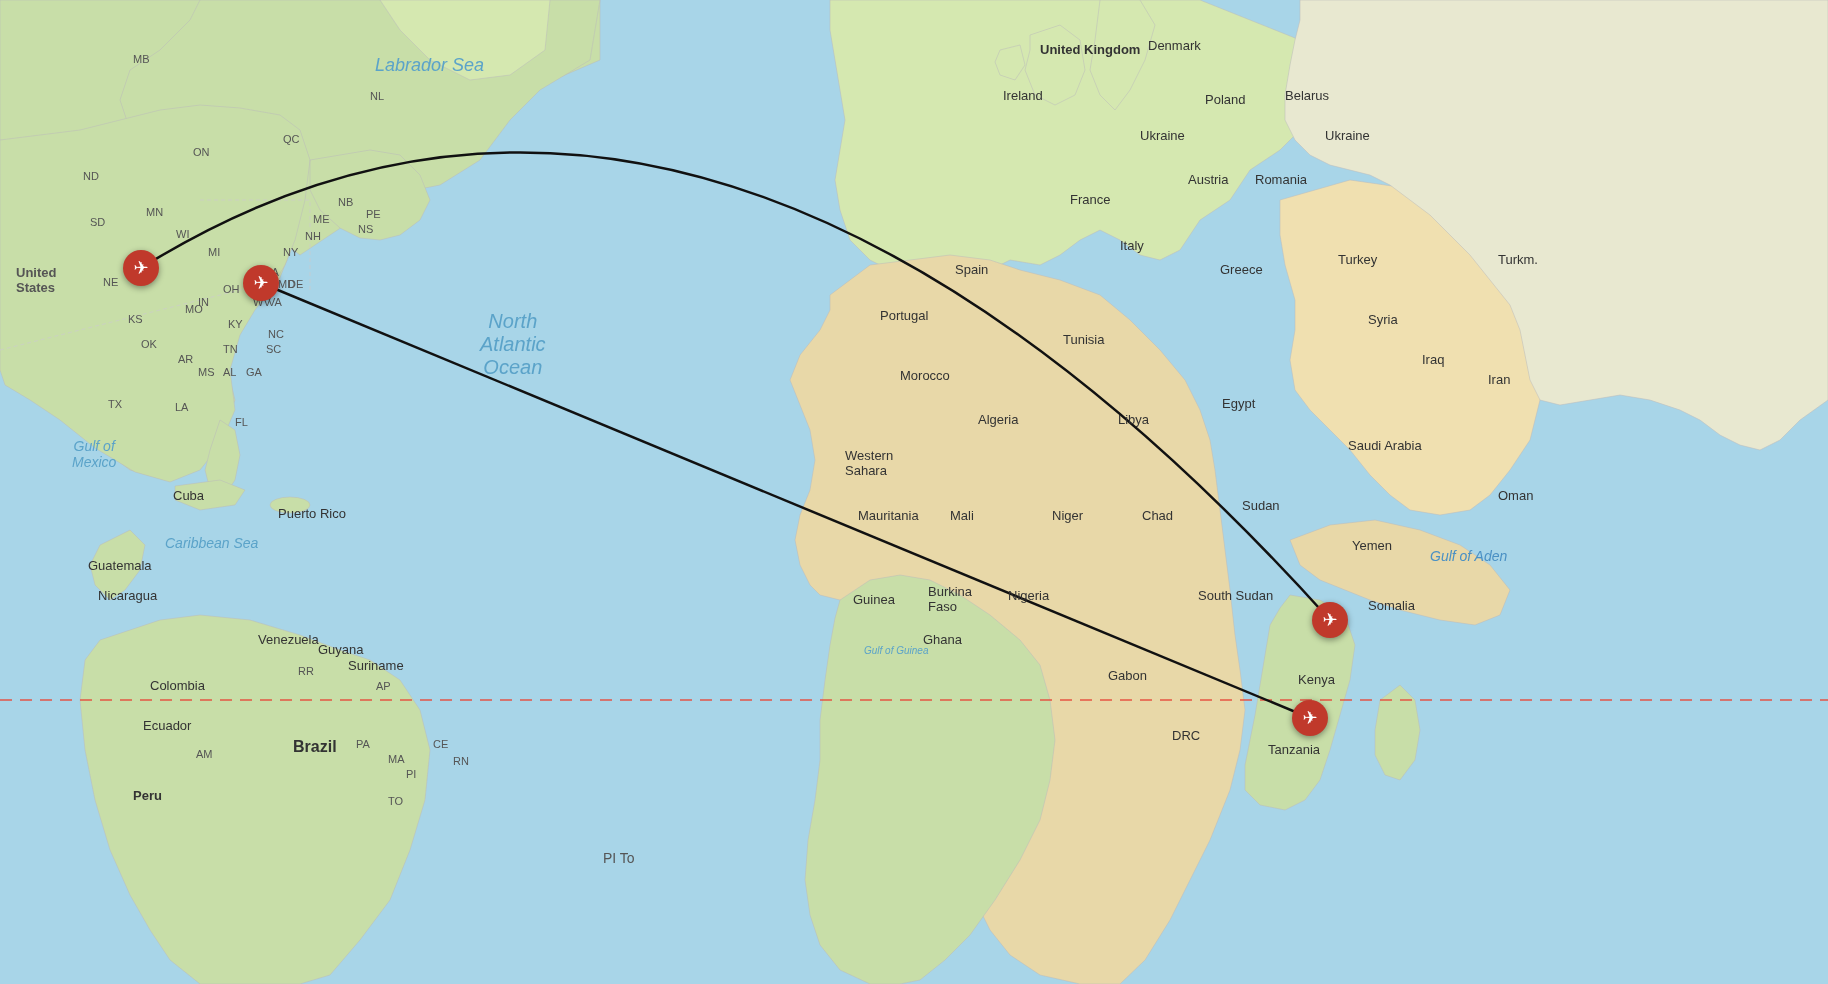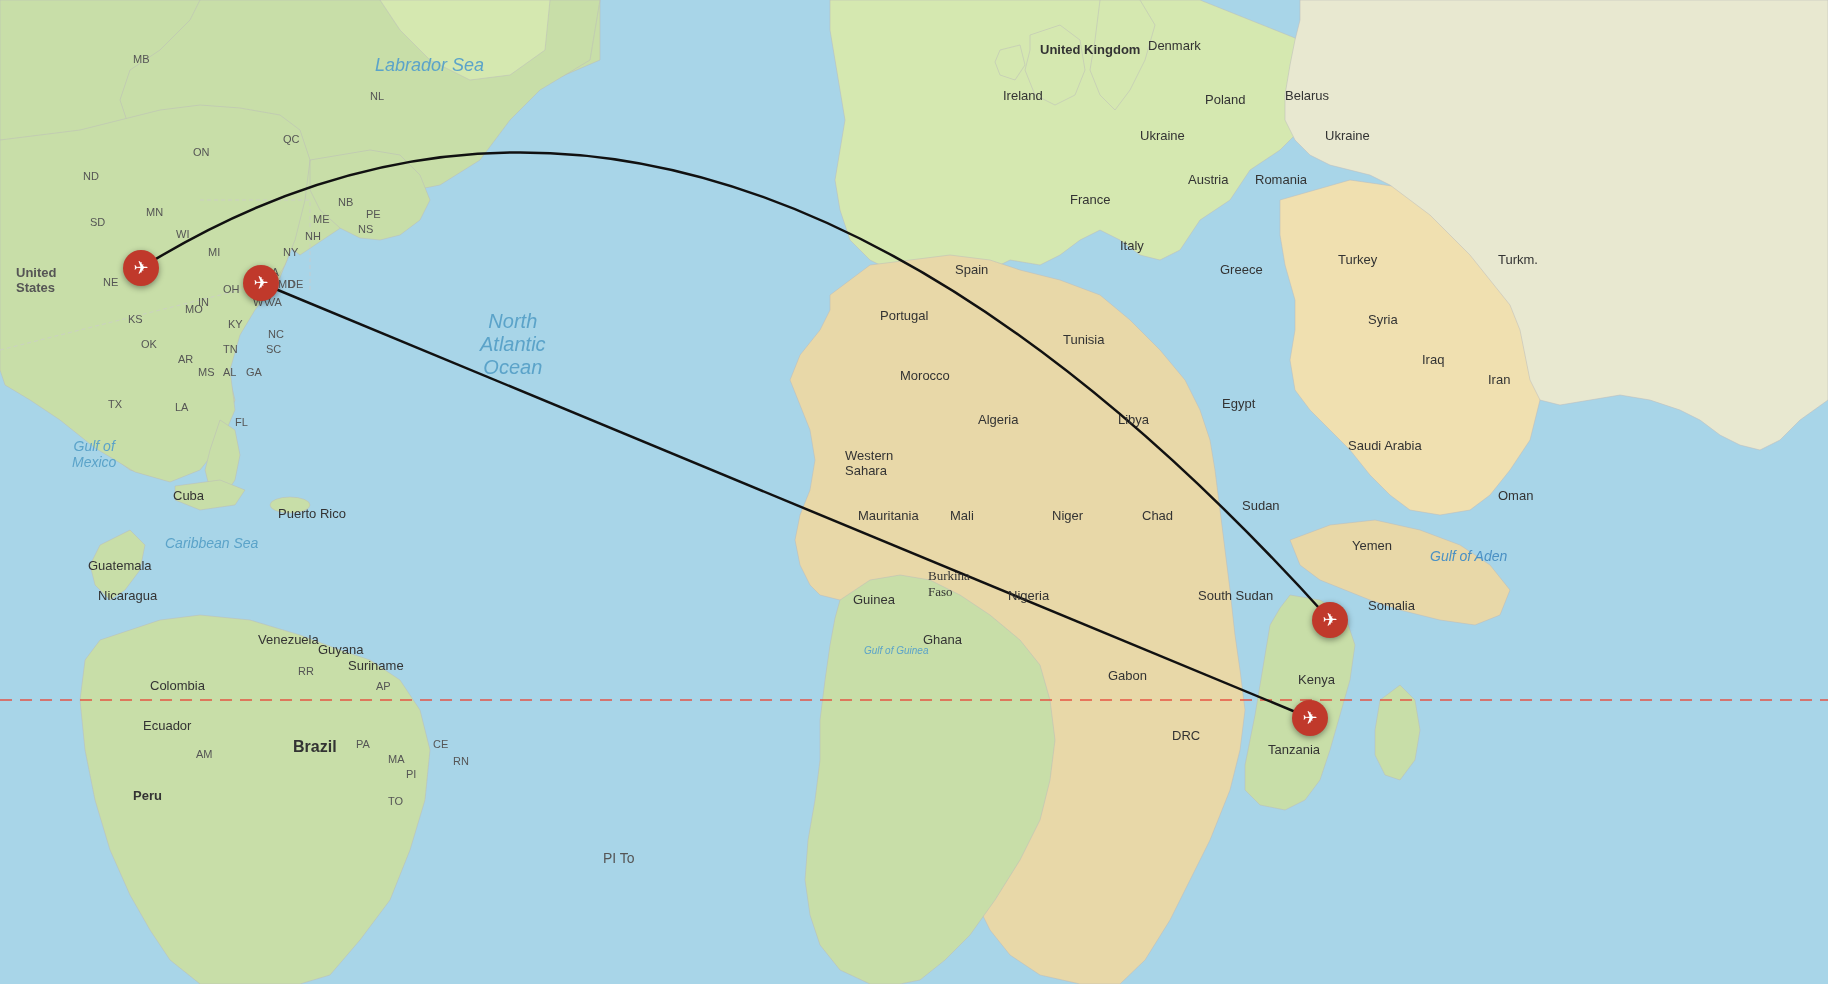--- a/index.html
+++ b/index.html
@@ -182,21 +182,21 @@
   <div class="map-label" style="left:1222px;top:396px;">Egypt</div>
   <div class="map-label" style="left:845px;top:448px;">Western<br>Sahara</div>
   <div class="map-label" style="left:858px;top:508px;">Mauritania</div>
   <div class="map-label" style="left:950px;top:508px;">Mali</div>
   <div class="map-label" style="left:1052px;top:508px;">Niger</div>
   <div class="map-label" style="left:1142px;top:508px;">Chad</div>
   <div class="map-label" style="left:1242px;top:498px;">Sudan</div>
   <div class="map-label" style="left:1348px;top:438px;">Saudi Arabia</div>
   <div class="map-label" style="left:1352px;top:538px;">Yemen</div>
   <div class="map-label" style="left:1498px;top:488px;">Oman</div>
-  <div class="map-label" style="left:928px;top:568px;font-family:Liberation Serif, serif;">Burkina<br>Faso</div>
+  <div class="map-label" style="left:928px;top:584px;">Burkina<br>Faso</div>
   <div class="map-label" style="left:853px;top:592px;">Guinea</div>
   <div class="map-label" style="left:1008px;top:588px;">Nigeria</div>
   <div class="map-label" style="left:923px;top:632px;">Ghana</div>
   <div class="map-label" style="left:1198px;top:588px;">South Sudan</div>
   <div class="map-label" style="left:1368px;top:598px;">Somalia</div>
   <div class="map-label" style="left:1298px;top:672px;">Kenya</div>
   <div class="map-label" style="left:1108px;top:668px;">Gabon</div>
   <div class="map-label" style="left:1172px;top:728px;">DRC</div>
   <div class="map-label" style="left:1268px;top:742px;">Tanzania</div>
   <div class="map-label" style="left:258px;top:632px;">Venezuela</div>

